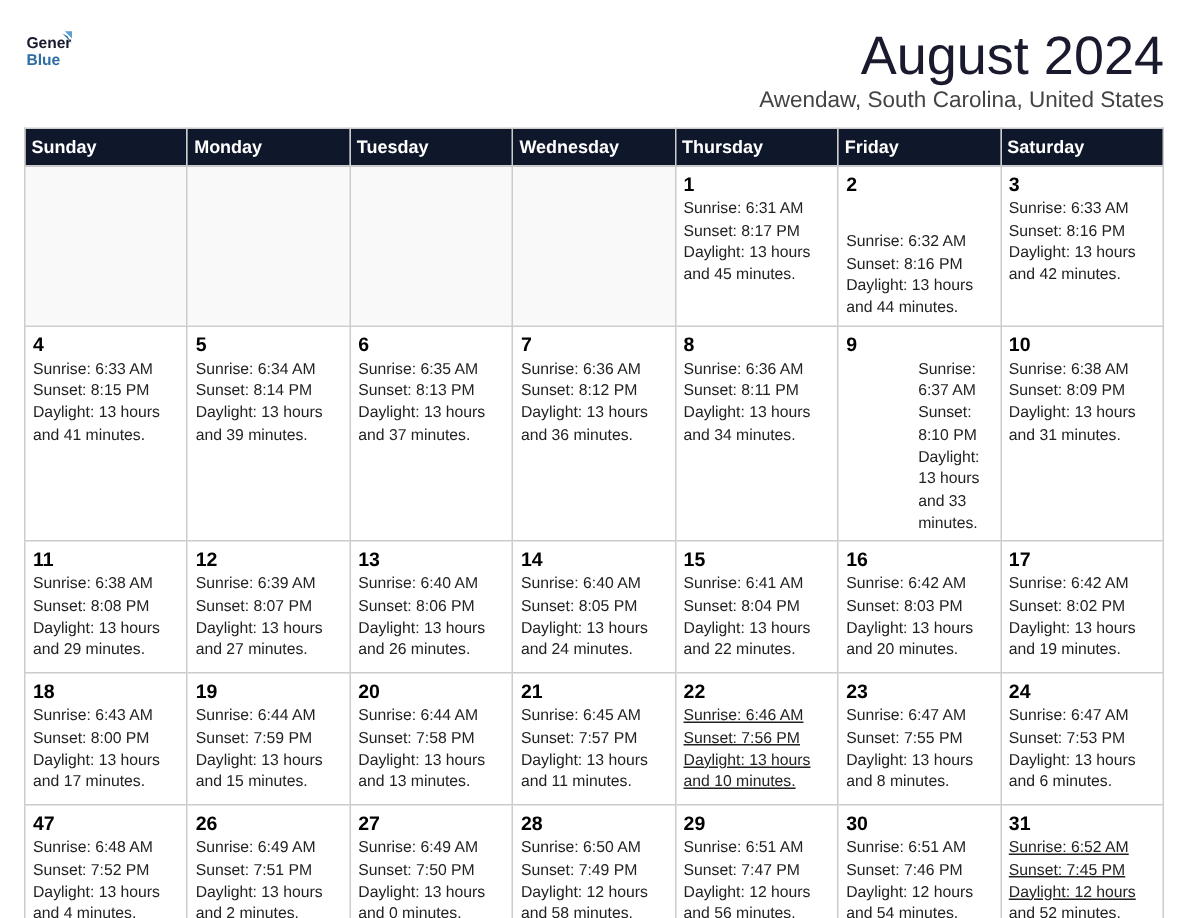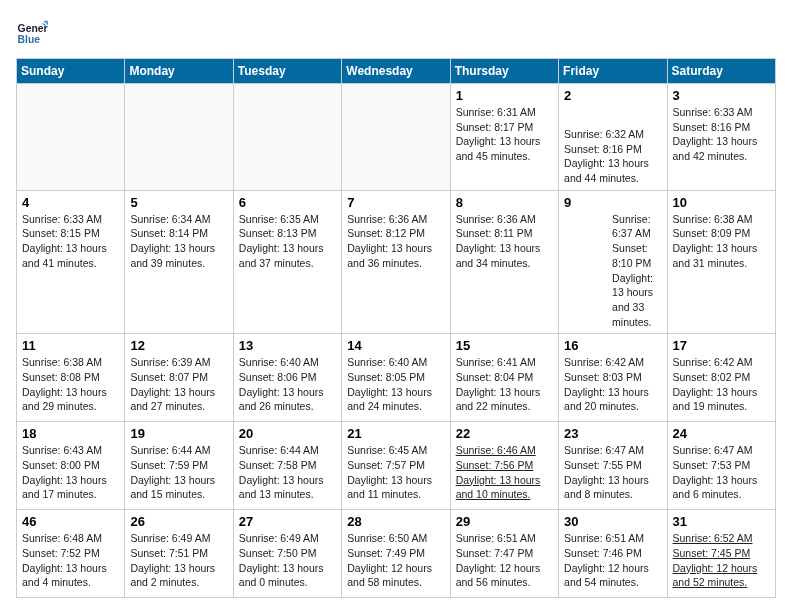--- a/index.html
+++ b/index.html
@@ -36,21 +36,21 @@
     .location-title {
       font-size: 15px;
       color: #444;
     }
     .calendar {
       width: 100%;
       border-collapse: collapse;
       font-size: 11px;
     }
     .calendar th {
-      background: #0369a1;
+      background: #0f172a;
       color: #fff;
       padding: 5px 4px;
       text-align: left;
       font-size: 12px;
       font-weight: bold;
       border: 1px solid #ccc;
     }
     .calendar td {
       border: 1px solid #ccc;
       vertical-align: top;
@@ -82,20 +82,24 @@
 
 <div class="header">
   <div class="logo">
     <svg class="logo-icon" viewBox="0 0 40 40">
       <text x="2" y="20" font-size="13" font-weight="bold" fill="#1a1a2e">General</text>
       <text x="2" y="34" font-size="13" font-weight="bold" fill="#2e6da4">Blue</text>
       <polygon points="32,8 40,16 36,10" fill="#2e6da4"></polygon>
       <polygon points="34,6 40,12 40,6" fill="#5a9fd4"></polygon>
     </svg>
   </div>
+  <div class="title-block">
+    <div class="month-title">August 2024</div>
+    <div class="location-title">Awendaw, South Carolina, United States</div>
+  </div>
 </div>
 
 <table class="calendar">
   <thead>
     <tr>
     <th>Sunday</th>
         <th>Monday</th>
         <th>Tuesday</th>
         <th>Wednesday</th>
         <th>Thursday</th>
@@ -279,21 +283,21 @@
         <td>
           <span class="day-num">24</span>
           <div class="day-info" style="white-space: pre-line;">Sunrise: 6:47 AM
 Sunset: 7:53 PM
 Daylight: 13 hours
 and 6 minutes.</div>
         </td>
       </tr>
       <tr class="week-row">
         <td>
-          <span class="day-num">46</span>
+          <span class="day-num">47</span>
           <div class="day-info" style="white-space: pre-line;">Sunrise: 6:48 AM
 Sunset: 7:52 PM
 Daylight: 13 hours
 and 4 minutes.</div>
         </td>
         <td>
           <span class="day-num">26</span>
           <div class="day-info" style="white-space: pre-line;">Sunrise: 6:49 AM
 Sunset: 7:51 PM
 Daylight: 13 hours

